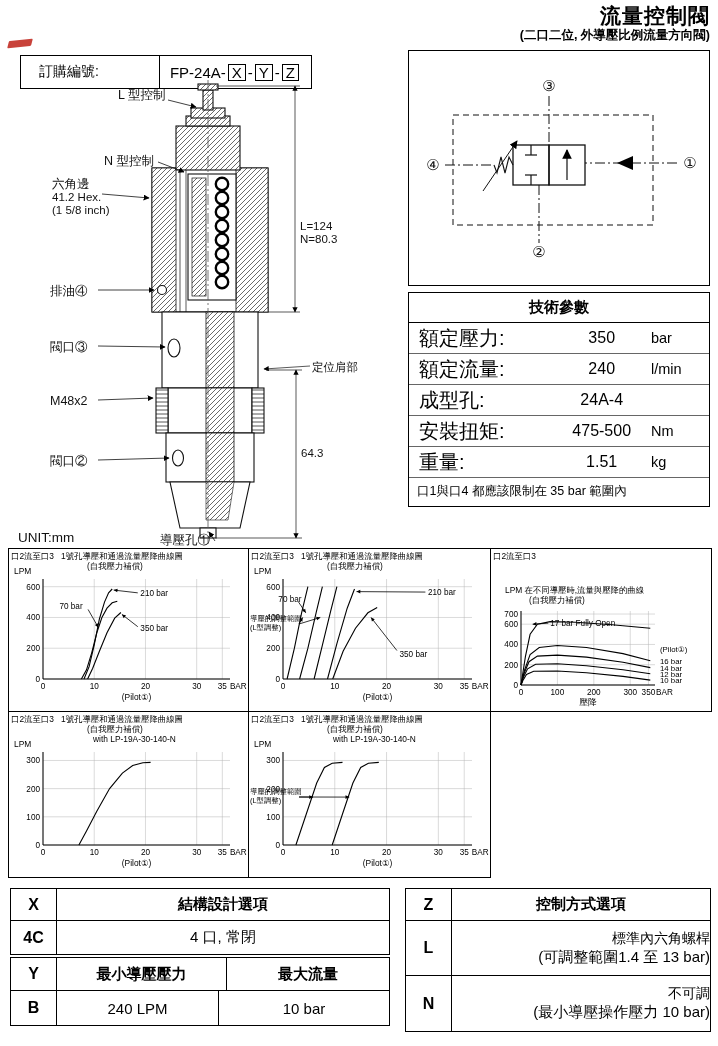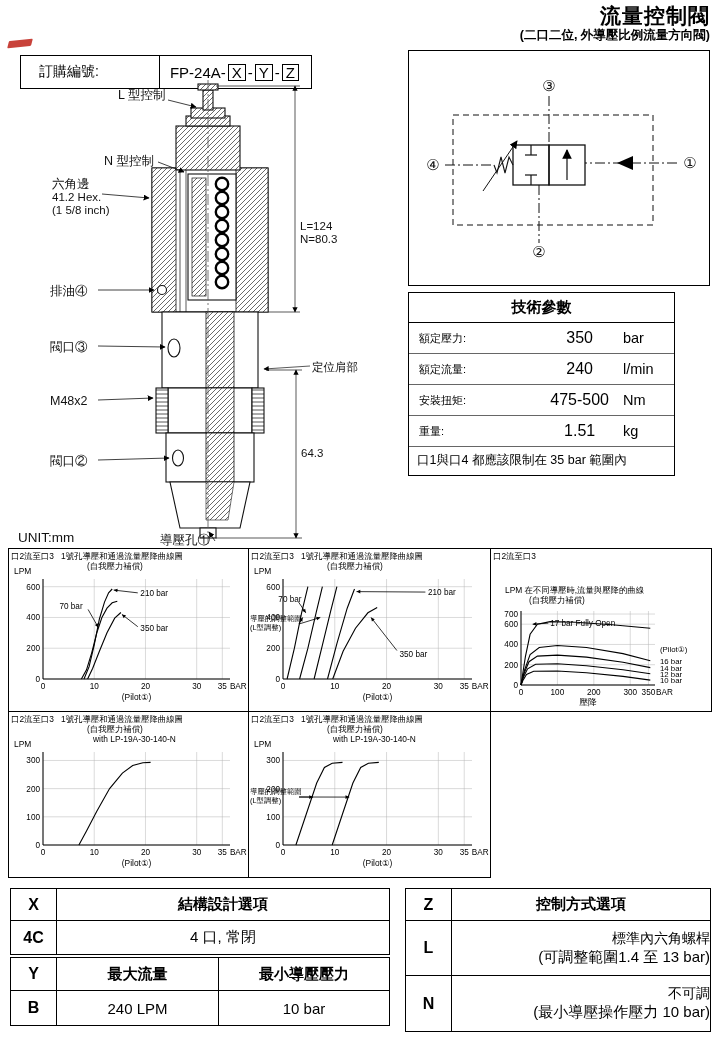--- a/index.html
+++ b/index.html
@@ -7,24 +7,24 @@
 .page{position:relative;width:718px;height:1046px;background:#fff;overflow:hidden}
 .title{position:absolute;top:2px;right:8px;font-size:21px;font-weight:bold;letter-spacing:1px}
 .subtitle{position:absolute;top:27px;right:8px;font-size:12.5px;font-weight:bold}
 .red-mark{position:absolute;left:8px;top:40px;width:24px;height:7px;transform:rotate(-6deg) skewX(-20deg);border-radius:1px}
 .order-box{position:absolute;left:20px;top:55px;width:292px;height:34px;border:1.3px solid #000;display:flex;align-items:stretch}
 .order-label{font-size:14px;padding-left:18px;display:flex;align-items:center;flex:1}
 .order-code{border-left:1.3px solid #000;font-weight:normal;font-size:15px;padding:0 10px;display:flex;align-items:center}
 .opt-box{border:1.2px solid #000;padding:0 3px;margin:0 2px;display:inline-block;line-height:15px}
 .drawing{position:absolute;left:10px;top:80px}
 .schematic-box{position:absolute;left:408px;top:50px;width:302px;height:236px;border:1.3px solid #000}
-.specs{position:absolute;left:408px;top:292px;width:267px;border:1.5px solid #000;background:#fff}
+.specs{position:absolute;left:408px;top:292px;width:302px;border:1.5px solid #000;background:#fff}
 .specs-title{font-size:15px;font-weight:bold;text-align:center;padding:5px 0;border-bottom:1px solid #000}
 .spec-row{display:grid;grid-template-columns:46% 34% 20%;align-items:center;height:31px;border-bottom:1px solid #666;padding-left:10px}
-.sl{font-size:11px}
+.sl{font-size:20px}
 .sv{font-size:16px;text-align:center}
 .su{font-size:14.5px}
 .specs-note{font-size:12.5px;padding:5px 8px 6px}
 .charts{position:absolute;left:8px;top:548px;width:704px;height:330px}
 .chart{position:absolute;border:1px solid #000;background:#fff}
 #chart0{left:0;top:0;width:241px;height:164px}
 #chart1{left:240px;top:0;width:243px;height:164px}
 #chart2{left:482px;top:0;width:222px;height:164px}
 #chart3{left:0;top:163px;width:241px;height:167px}
 #chart4{left:240px;top:163px;width:243px;height:167px}
@@ -200,20 +200,25 @@
           <span class="sl">額定壓力:</span>
           <span class="sv">350</span>
           <span class="su">bar</span>
         </div>
         <div class="spec-row">
           <span class="sl">額定流量:</span>
           <span class="sv">240</span>
           <span class="su">l/min</span>
         </div>
         <div class="spec-row">
+          <span class="sl">成型孔:</span>
+          <span class="sv">24A-4</span>
+          <span class="su"></span>
+        </div>
+        <div class="spec-row">
           <span class="sl">安裝扭矩:</span>
           <span class="sv">475-500</span>
           <span class="su">Nm</span>
         </div>
         <div class="spec-row">
           <span class="sl">重量:</span>
           <span class="sv">1.51</span>
           <span class="su">kg</span>
         </div>
       </div>
@@ -437,22 +442,22 @@
     </div>
     <div class="row" style="height:33px">
       <div class="cell key">4C</div>
       <div class="cell grow">4 口, 常閉</div>
     </div>
   </div>
 
   <div class="tbl" id="tblB">
     <div class="row" style="height:33px">
       <div class="cell key">Y</div>
+      <div class="cell grow bold">最小導壓壓力</div>
       <div class="cell w162 bold">最大流量</div>
-      <div class="cell grow bold">最小導壓壓力</div>
     </div>
     <div class="row" style="height:34px">
       <div class="cell key">B</div>
       <div class="cell w162">240 LPM</div>
       <div class="cell grow">10 bar</div>
     </div>
   </div>
 
   <div class="tbl" id="tblC">
     <div class="row" style="height:32px">

